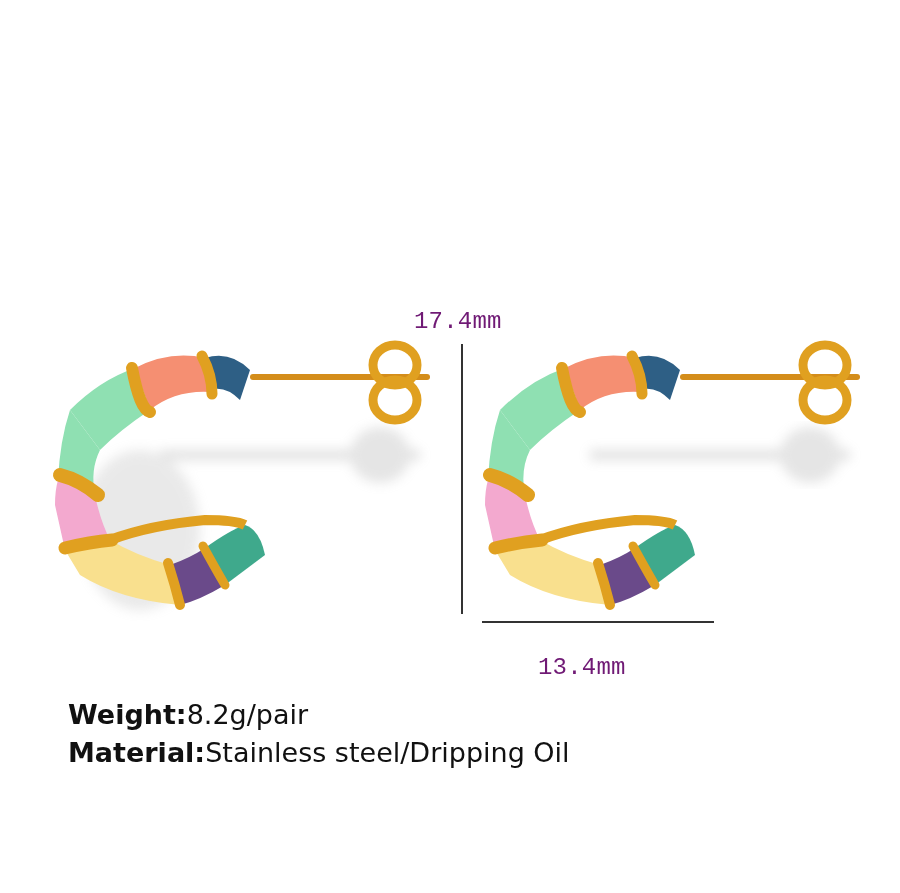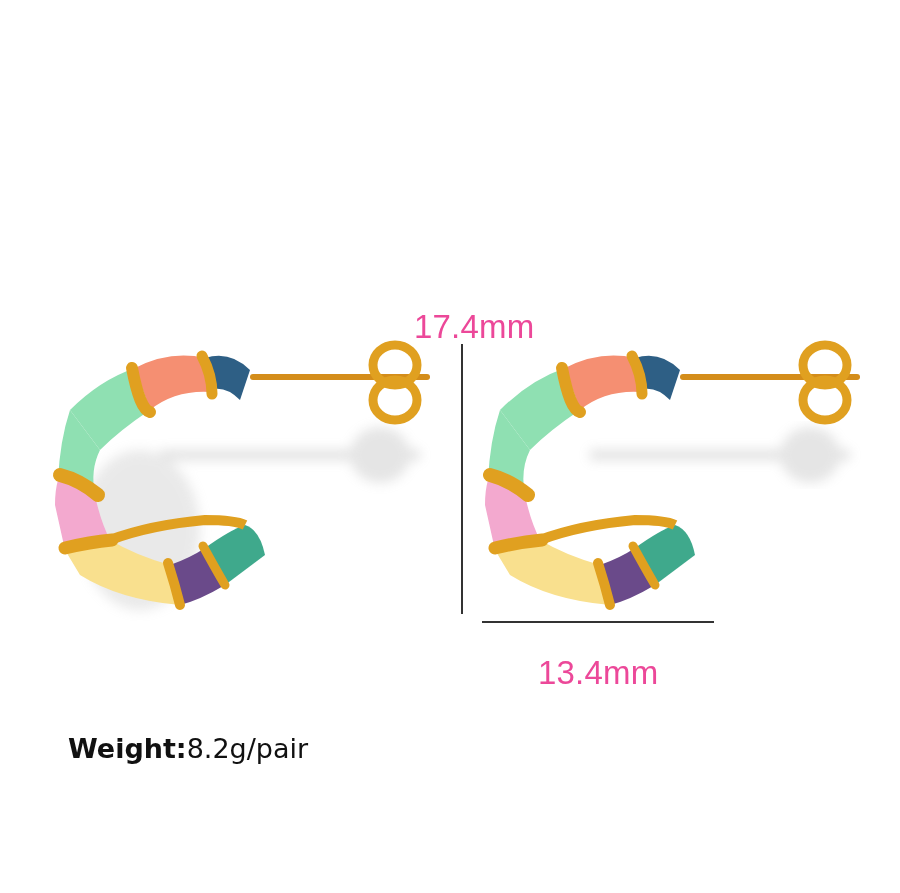--- a/index.html
+++ b/index.html
@@ -1,21 +1,21 @@
 <!DOCTYPE html>
 <html><head>
 <meta charset="utf-8">
 <style>
   html, body { margin:0; padding:0; background:#ffffff; }
   body { width:900px; height:893px; position:relative; overflow:hidden; font-family:"DejaVu Sans", sans-serif; }
   .earring { position:absolute; }
-  .dim-label { position:absolute; font-size:33px; color:#ec4899; font-family:Liberation Sans, sans-serif; letter-spacing:0.2px; }
+  .dim-label { position:absolute; font-size:24px; color:#701a75; font-family:Liberation Mono, monospace; letter-spacing:0.2px; }
   .vline { position:absolute; width:2px; background:#333; }
   .hline { position:absolute; height:2px; background:#333; }
-  .specs { position:absolute; left:68px; top:730px; color:#111; }
+  .specs { position:absolute; left:68px; top:696px; color:#111; }
   .spec-row { font-size:27px; line-height:38px; white-space:nowrap; }
   .spec-key { font-weight:bold; font-family:"DejaVu Sans", sans-serif; }
   .spec-val { font-weight:normal; font-family:"DejaVu Sans", sans-serif; }
 </style>
 </head>
 <body>
 
 <svg class="earring" style="left:40px;top:330px;" width="400" height="300" viewBox="0 0 400 300">
   <defs>
     <filter id="blur1">
@@ -84,13 +84,16 @@
 
 <div class="dim-label" style="left:414px;top:308px;">17.4mm</div>
 <div class="vline" style="left:461px;top:344px;height:270px;"></div>
 <div class="hline" style="left:482px;top:621px;width:232px;"></div>
 <div class="dim-label" style="left:538px;top:654px;">13.4mm</div>
 
 <div class="specs">
   <div class="spec-row">
     <span class="spec-key">Weight:</span><span class="spec-val">8.2g/pair</span>
   </div>
+  <div class="spec-row">
+    <span class="spec-key">Material:</span><span class="spec-val">Stainless steel/Dripping Oil</span>
+  </div>
 </div>
 
 </body></html>

